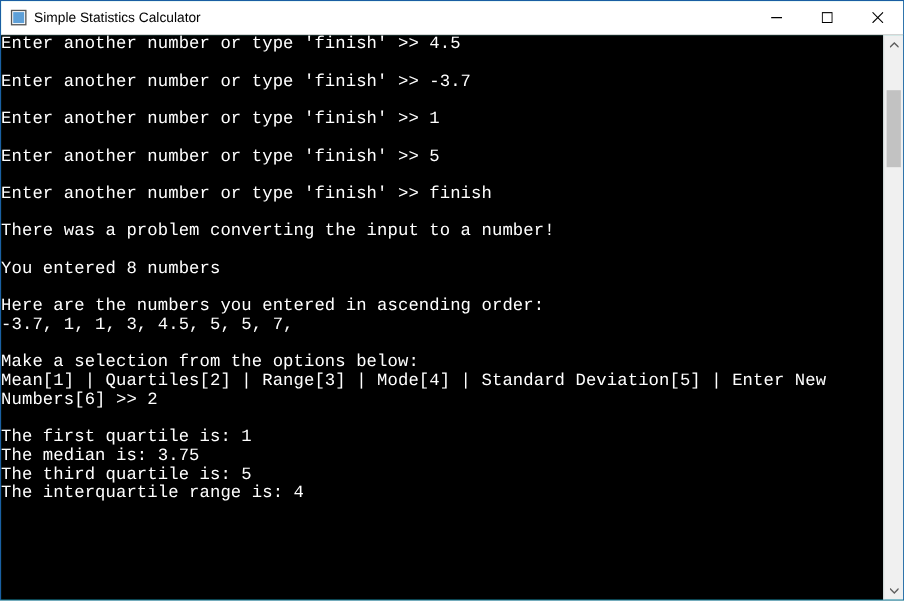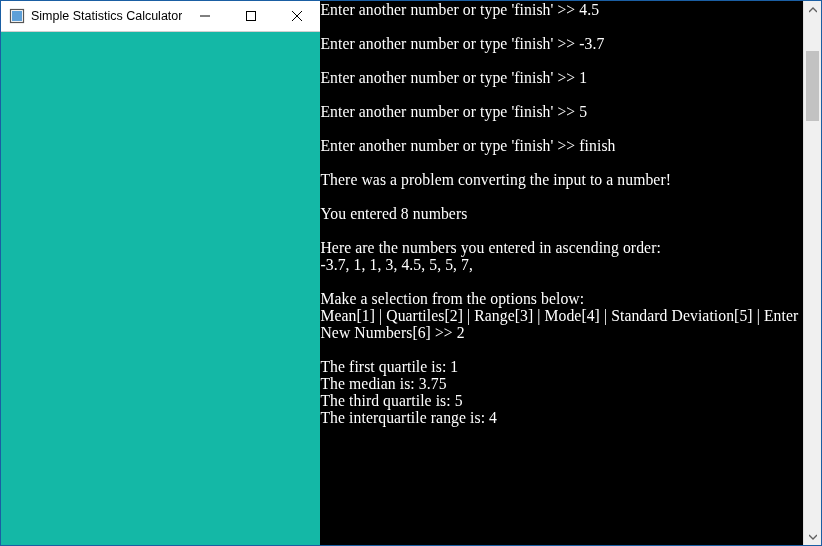--- a/index.html
+++ b/index.html
@@ -7,21 +7,21 @@
     padding: 0;
     font-family: "Segoe UI", Tahoma, sans-serif;
     background: #fff;
   }
   .window {
     width: 822px;
     height: 546px;
     border: 1px solid #1a5ea3;
     box-sizing: border-box;
     display: flex;
-    flex-direction: row;
+    flex-direction: column;
     position: relative;
     background: #14b8a6;
   }
   .titlebar {
     height: 31px;
     display: flex;
     align-items: center;
     background: #fff;
     border-bottom: 1px solid #d0d0d0;
     box-sizing: border-box;
@@ -58,21 +58,21 @@
   .client {
     flex: 1 1 auto;
     display: flex;
     min-height: 0;
     position: relative;
   }
   .console {
     flex: 1 1 auto;
     background: #000;
     color: #fff;
-    font-family: Liberation Serif, serif;
+    font-family: Liberation Mono, monospace;
     font-size: 15.7px;
     line-height: 17px;
     letter-spacing: 0.08px;
     padding: 0;
     overflow: hidden;
     white-space: pre-wrap;
     word-break: break-word;
   }
   .console .out-line {
     min-height: 17px;

